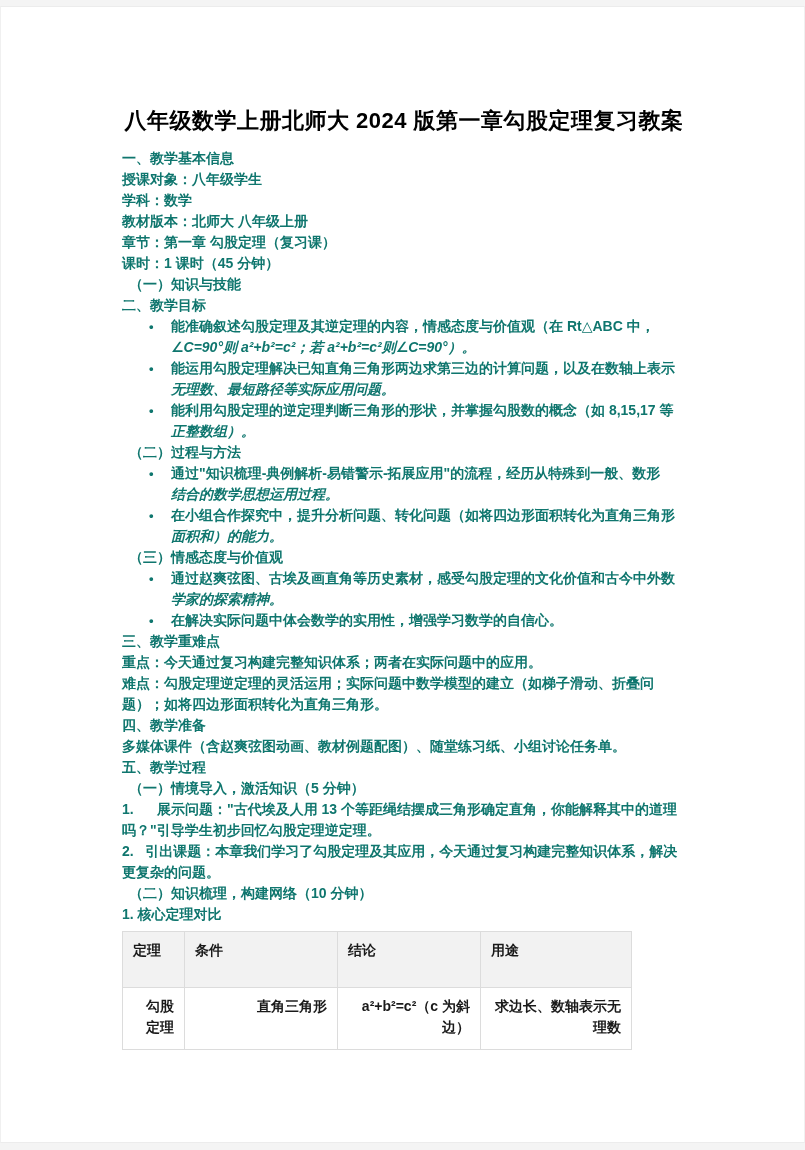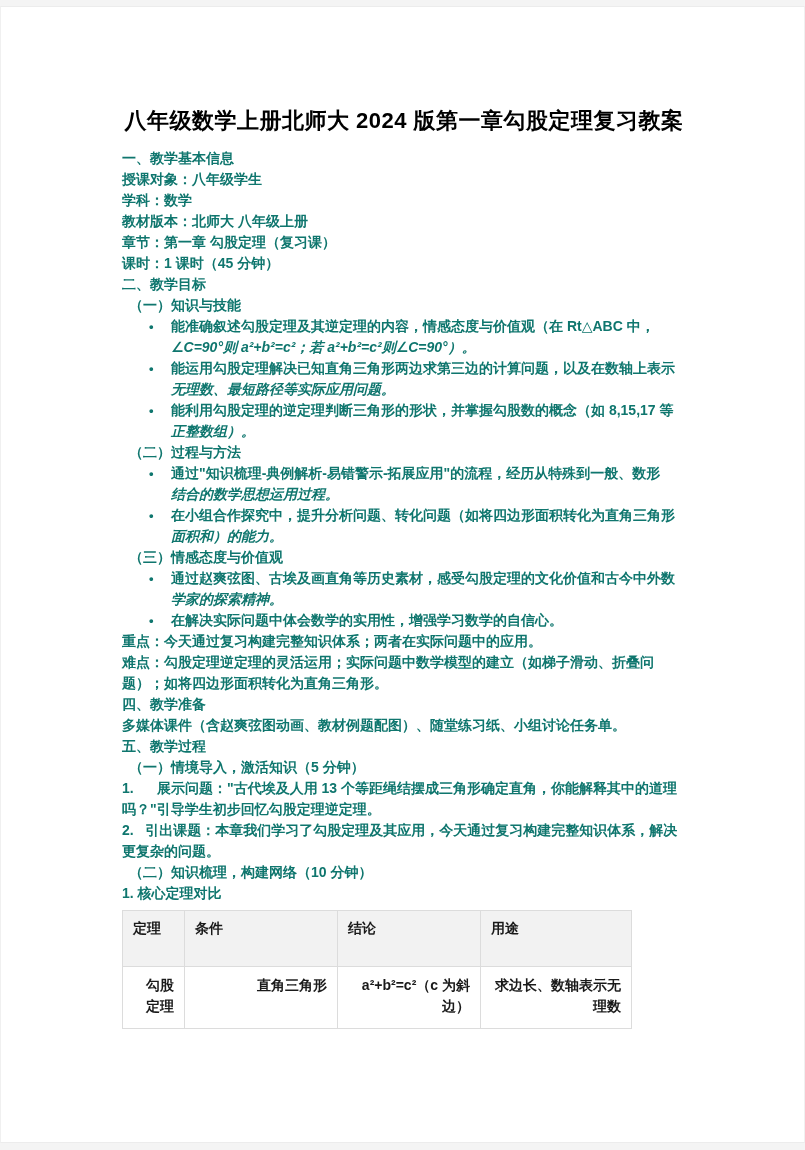--- a/index.html
+++ b/index.html
@@ -72,21 +72,20 @@
     font-weight: 600;
     color: #1a1a1a;
     padding: 8px 10px;
     box-sizing: border-box;
     word-break: break-all;
     overflow-wrap: break-word;
   }
   table.theorem th {
     background: #f2f2f2;
     height: 56px;
-    font-family: Liberation Mono, monospace;
   }
   table.theorem td {
     background: #ffffff;
     height: 62px;
     text-align: right;
   }
 </style>
 </head>
 <body>
 
@@ -94,37 +93,38 @@
   <div class="content">
     <div class="title">八年级数学上册北师大 2024 版第一章勾股定理复习教案</div>
 
     <div class="lines">
         <div class="line h">一、教学基本信息</div>
         <div class="line h">授课对象：八年级学生</div>
         <div class="line h">学科：数学</div>
         <div class="line h">教材版本：北师大 八年级上册</div>
         <div class="line h">章节：第一章 勾股定理（复习课）</div>
         <div class="line h">课时：1 课时（45 分钟）</div>
+        <div class="line s">（一）知识与技能</div>
         <div class="line h">二、教学目标</div>
-        <div class="line s">（一）知识与技能</div>
         <div class="line b"><span class="marker">•</span><span>能准确叙述勾股定理及其逆定理的内容，情感态度与价值观（在 Rt△ABC 中，</span></div>
         <div class="line c">∠C=90°则 a²+b²=c²；若 a²+b²=c²则∠C=90°）。</div>
         <div class="line b"><span class="marker">•</span><span>能运用勾股定理解决已知直角三角形两边求第三边的计算问题，以及在数轴上表示</span></div>
         <div class="line c">无理数、最短路径等实际应用问题。</div>
         <div class="line b"><span class="marker">•</span><span>能利用勾股定理的逆定理判断三角形的形状，并掌握勾股数的概念（如 8,15,17 等</span></div>
         <div class="line c">正整数组）。</div>
         <div class="line s">（二）过程与方法</div>
         <div class="line b"><span class="marker">•</span><span>通过"知识梳理-典例解析-易错警示-拓展应用"的流程，经历从特殊到一般、数形</span></div>
         <div class="line c">结合的数学思想运用过程。</div>
         <div class="line b"><span class="marker">•</span><span>在小组合作探究中，提升分析问题、转化问题（如将四边形面积转化为直角三角形</span></div>
         <div class="line c">面积和）的能力。</div>
         <div class="line s">（三）情感态度与价值观</div>
         <div class="line b"><span class="marker">•</span><span>通过赵爽弦图、古埃及画直角等历史素材，感受勾股定理的文化价值和古今中外数</span></div>
         <div class="line c">学家的探索精神。</div>
         <div class="line b"><span class="marker">•</span><span>在解决实际问题中体会数学的实用性，增强学习数学的自信心。</span></div>
+        <div class="line h">三、教学重难点</div>
         <div class="line h">重点：今天通过复习构建完整知识体系；两者在实际问题中的应用。</div>
         <div class="line h">难点：勾股定理逆定理的灵活运用；实际问题中数学模型的建立（如梯子滑动、折叠问</div>
         <div class="line h">题）；如将四边形面积转化为直角三角形。</div>
         <div class="line h">四、教学准备</div>
         <div class="line h">多媒体课件（含赵爽弦图动画、教材例题配图）、随堂练习纸、小组讨论任务单。</div>
         <div class="line h">五、教学过程</div>
         <div class="line s">（一）情境导入，激活知识（5 分钟）</div>
         <div class="line h">1.      展示问题："古代埃及人用 13 个等距绳结摆成三角形确定直角，你能解释其中的道理</div>
         <div class="line h">吗？"引导学生初步回忆勾股定理逆定理。</div>
         <div class="line h">2.   引出课题：本章我们学习了勾股定理及其应用，今天通过复习构建完整知识体系，解决</div>

